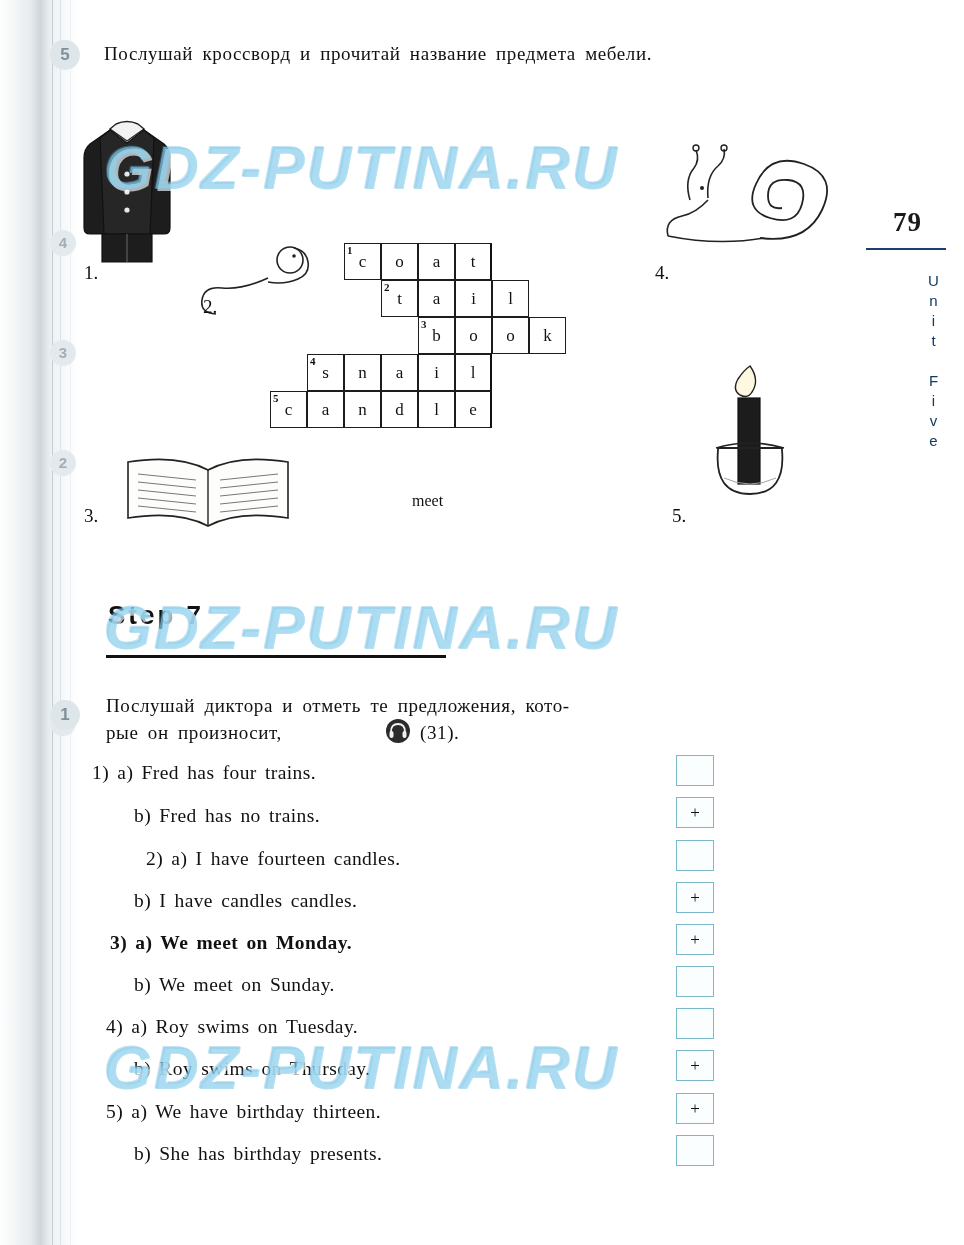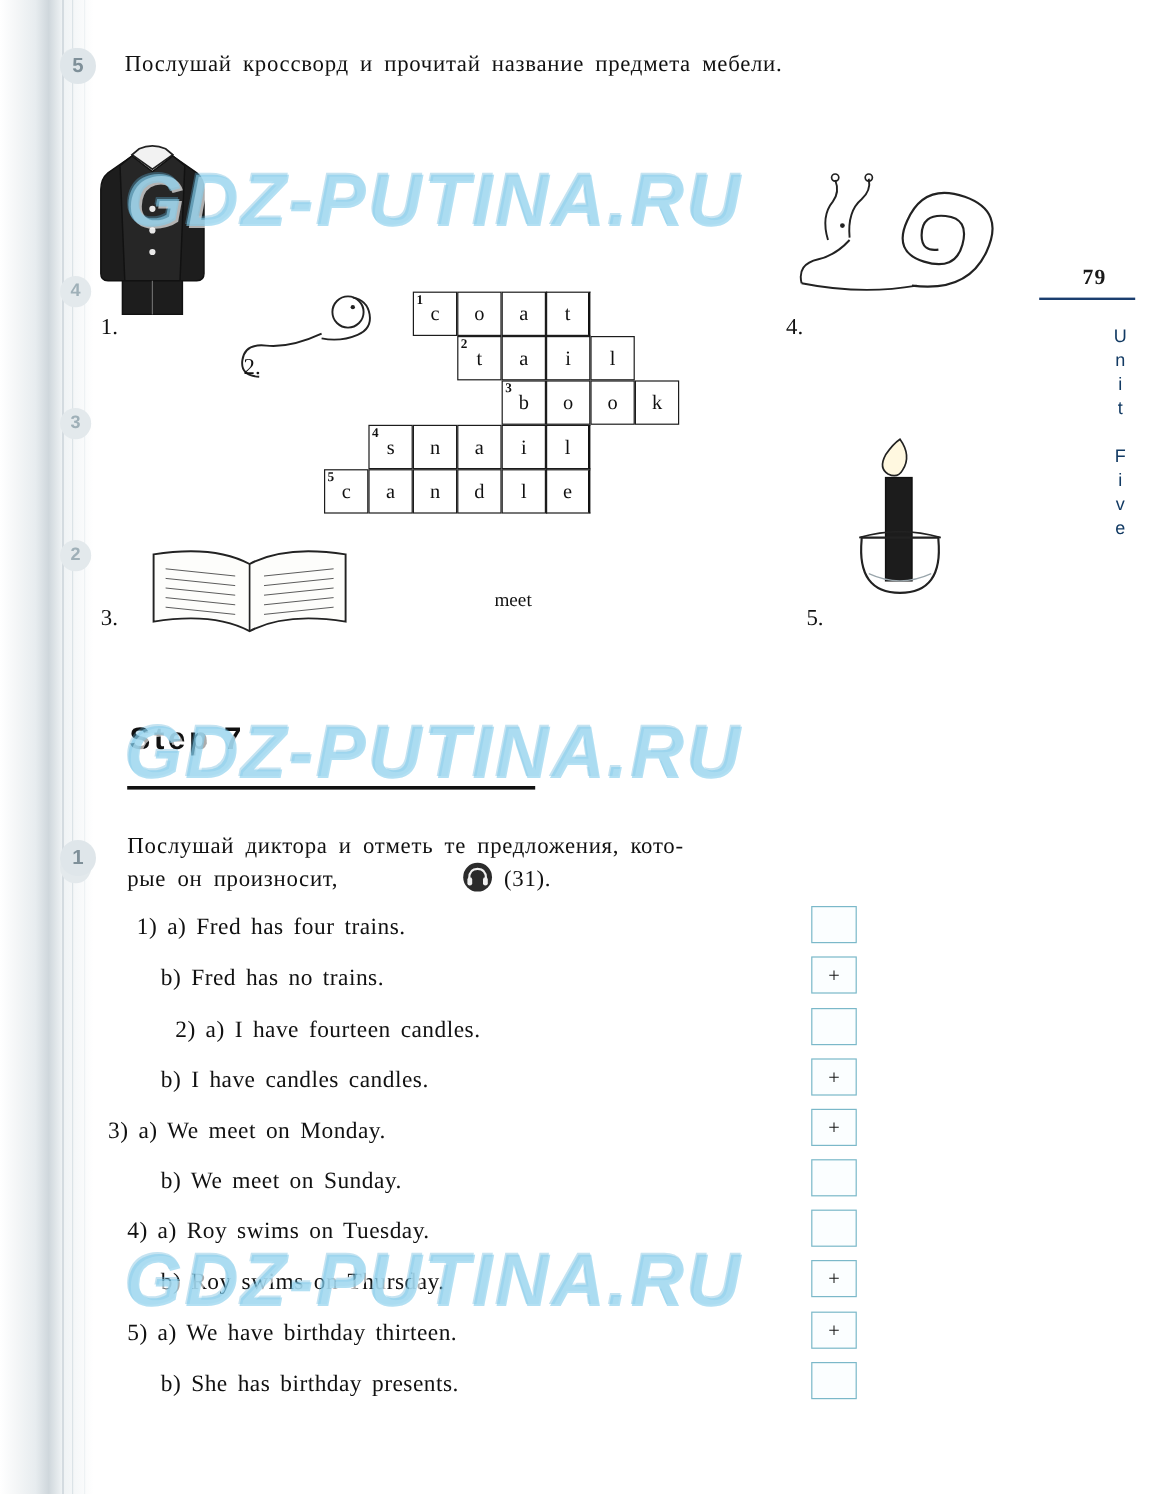--- a/index.html
+++ b/index.html
@@ -43,23 +43,23 @@
     font-family: "Liberation Sans", sans-serif;
     font-size: 15px;
     font-weight: bold;
     line-height: 26px;
     text-align: center;
   }
 
   
   .page-number {
     position: absolute;
-    right: 42px; top: 221px;
-    font-family: "Liberation Serif", serif;
-    font-size: 18px;
+    right: 42px; top: 207px;
+    font-family: "Liberation Serif", serif;
+    font-size: 27px;
     font-weight: bold;
     color: #1a1a1a;
     letter-spacing: 1px;
   }
   .page-rule {
     position: absolute;
     right: 18px; top: 248px;
     width: 80px; height: 2px;
     background: #1b3e6f;
   }
@@ -417,21 +417,21 @@
 
 <svg class="audio-icon" viewBox="0 0 26 26">
   <circle cx="13" cy="13" r="12" fill="#2b2b2b"></circle>
   <path d="M6 14 q0 -8 7 -8 q7 0 7 8" fill="none" stroke="#f0f0f0" stroke-width="1.8"></path>
   <rect x="4.5" y="13" width="4" height="7" rx="2" fill="#f0f0f0"></rect>
   <rect x="17.5" y="13" width="4" height="7" rx="2" fill="#f0f0f0"></rect>
 </svg>
 
 <div class="task-text" style="left:420px; top:719px;">(31).</div>
 
-<div class="sent" style="left:114px; top:762px;text-align:right;">
+<div class="sent" style="left:92px; top:762px;text-align:right;">
   <span>1)</span>
   <span>a)</span>
   <span>Fred has four trains.</span>
 </div>
 <div class="answer-box" style="left:676px; top:755px;"></div>
 
 <div class="sent" style="left:134px; top:805px;">
   <span>b)</span>
   <span>Fred has no trains.</span>
 </div>
@@ -443,21 +443,21 @@
   <span>I have fourteen candles.</span>
 </div>
 <div class="answer-box" style="left:676px; top:840px;"></div>
 
 <div class="sent" style="left:134px; top:890px;">
   <span>b)</span>
   <span>I have candles candles.</span>
 </div>
 <div class="answer-box" style="left:676px; top:882px;">+</div>
 
-<div class="sent" style="left:90px; top:932px;">
+<div class="sent" style="left:110px; top:932px;font-weight:bold;">
   <span>3)</span>
   <span>a)</span>
   <span>We meet on Monday.</span>
 </div>
 <div class="answer-box" style="left:676px; top:924px;">+</div>
 
 <div class="sent" style="left:134px; top:974px;">
   <span>b)</span>
   <span>We meet on Sunday.</span>
 </div>

